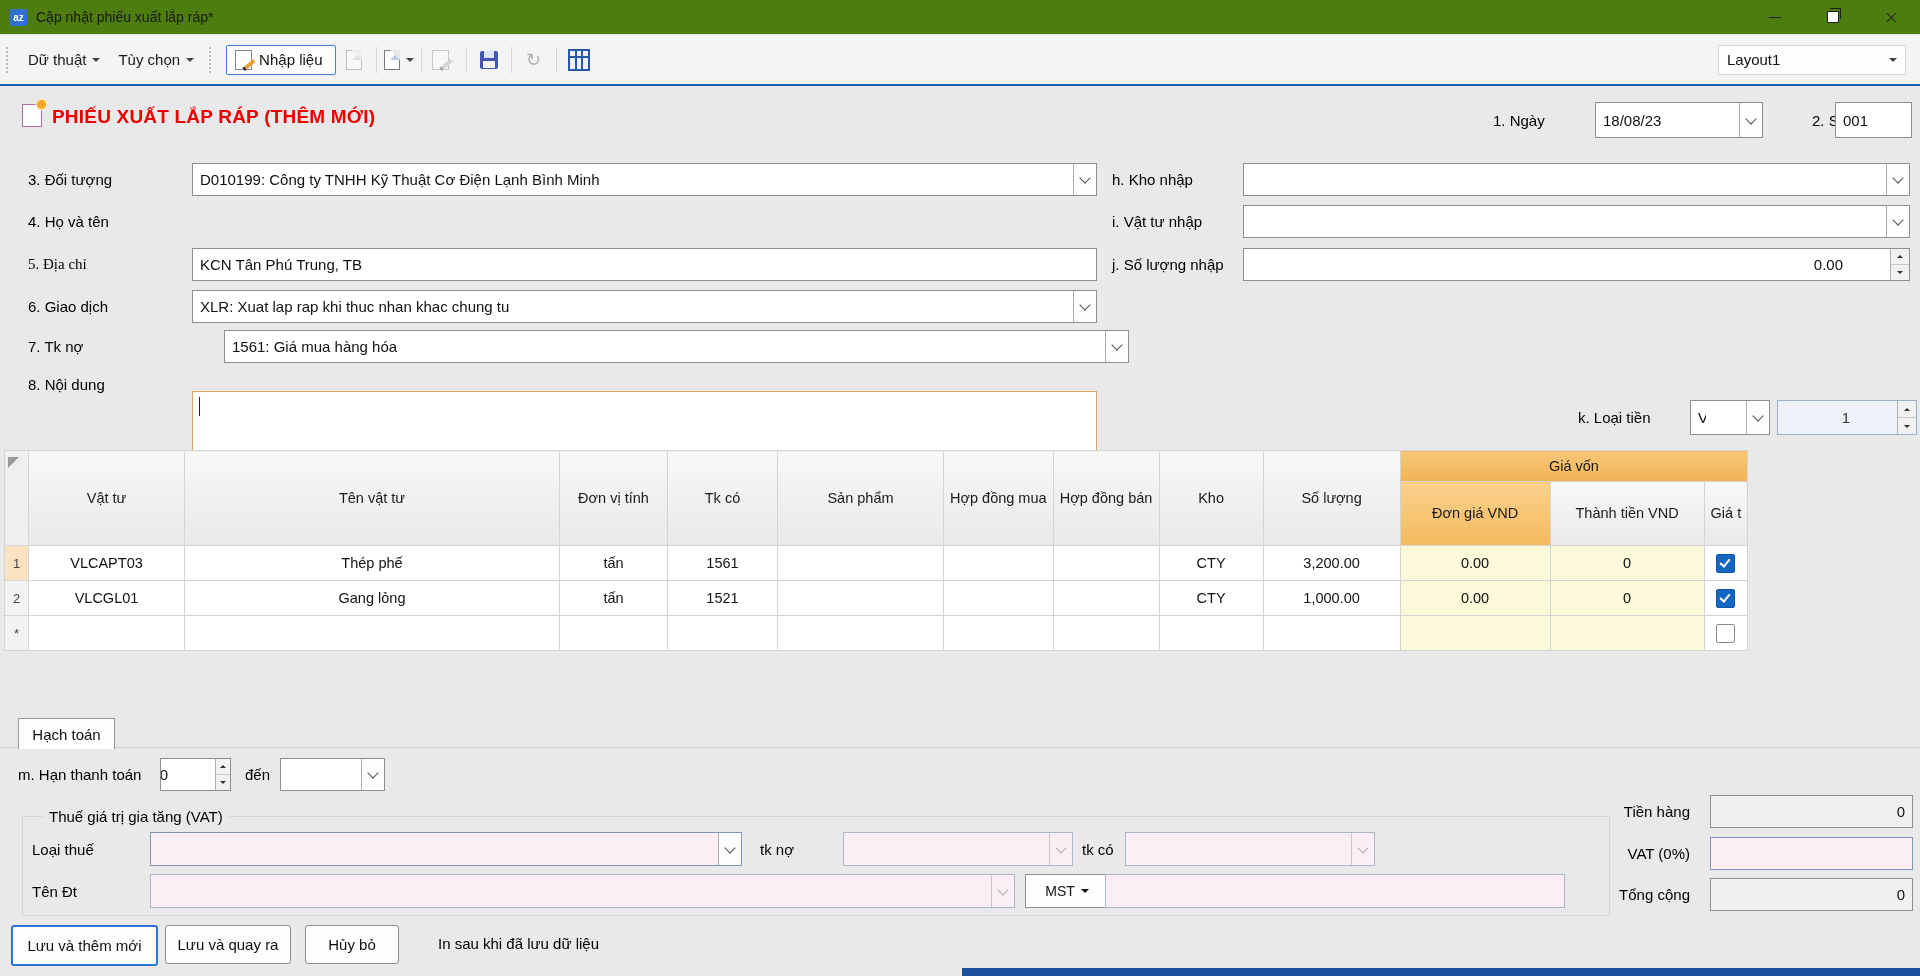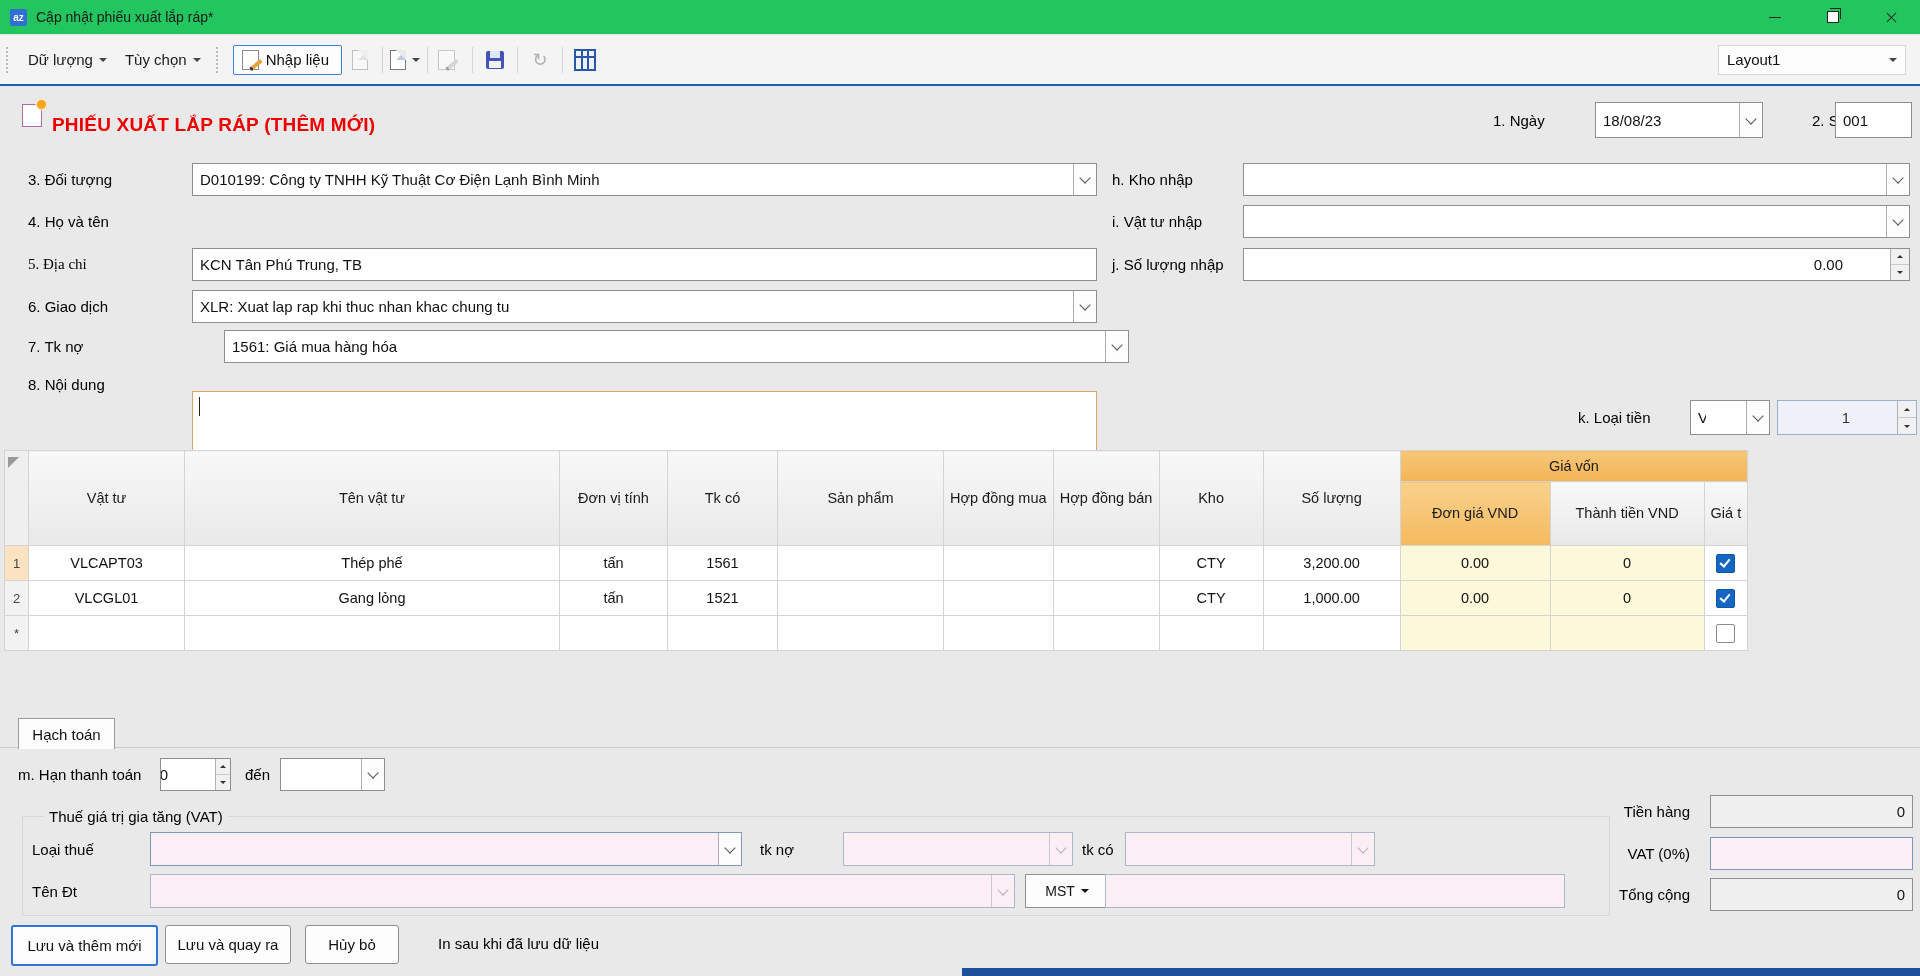--- a/index.html
+++ b/index.html
@@ -1,18 +1,18 @@
 <!DOCTYPE html>
 <html><head>
 <meta charset="utf-8">
 <style>
   html,body{margin:0;padding:0;background:#d8d8d8;}
   #app{position:relative;width:1920px;height:976px;background:#e9e9e9;font-family:"Liberation Sans",sans-serif;color:#111;overflow:hidden;}
   
-  .titlebar{position:absolute;left:0;top:0;width:1920px;height:34px;background:#22c55e;border-bottom:1px solid #e2e2e2;display:flex;align-items:center;}
+  .titlebar{position:absolute;left:0;top:0;width:1920px;height:34px;background:#4d7c0f;border-bottom:1px solid #e2e2e2;display:flex;align-items:center;}
   .appbadge{width:17px;height:17px;margin-left:10px;background:#2f6fd6;color:#fff;border-radius:2px;font-size:10px;font-weight:bold;display:flex;align-items:center;justify-content:center;}
   .wtitle{margin-left:9px;font-size:14px;color:#1a1a1a;}
   .winctl{margin-left:auto;display:flex;height:100%;}
   .winbtn{width:58px;height:100%;display:flex;align-items:center;justify-content:center;color:#222;}
   .ic-min{width:12px;height:1px;background:#222;}
   .ic-max{width:10px;height:10px;border:1px solid #222;position:relative;background:#fff;}
   .ic-max::before{content:"";position:absolute;left:2px;top:-4px;width:10px;height:10px;border:1px solid #222;border-bottom:none;border-left:none;}
   .ic-x{position:relative;width:13px;height:13px;}
   .ic-x::before,.ic-x::after{content:"";position:absolute;left:6px;top:0;width:1.4px;height:13px;background:#222;}
   .ic-x::before{transform:rotate(45deg);} .ic-x::after{transform:rotate(-45deg);}
@@ -53,21 +53,21 @@
   .spin i:first-child{border-bottom:1px solid #c9c9c9;}
   .spin i::after{content:"";width:0;height:0;border:3.5px solid transparent;}
   .spin i.up::after{border-bottom-color:#333;margin-top:-3px;}
   .spin i.dn::after{border-top-color:#333;margin-bottom:-3px;}
   .num{justify-content:flex-end;}
   .pink{background:#fceef5;}
   .graybox{background:#f0f0f0;}
   
   .dochead-ico{width:20px;height:23px;background:#fff;border:1px solid #b06ab0;position:relative;}
   .dochead-ico::after{content:"";position:absolute;right:-5px;top:-5px;width:9px;height:9px;background:#f5a623;border-radius:50%;box-shadow:0 0 0 1.5px #fce8c0;}
-  .docttl{font-size:19px;font-weight:bold;color:#ee0000;letter-spacing:.2px;margin-top:8px;}
+  .docttl{font-size:19px;font-weight:bold;color:#ee0000;letter-spacing:.2px;}
   
   .notebox{background:#fff;border:1px solid #dba768;position:relative;}
   .notebox::before{content:"";position:absolute;left:6px;top:5px;width:1px;height:19px;background:#222;}
   
   table.grid{position:absolute;left:4px;top:450px;border-collapse:collapse;table-layout:fixed;font-size:14.5px;background:#fff;}
   table.grid td,table.grid th{border:1px solid #d4d4d4;padding:0 6px;overflow:hidden;white-space:nowrap;box-sizing:border-box;font-weight:normal;text-align:center;}
   th.gh{background:linear-gradient(#f8f8f8,#e9e9e9);border-color:#c6c6c6;color:#1a1a1a;white-space:normal;line-height:1.25;}
   th.corner{background:#efefef;position:relative;}
   .cornertri{position:absolute;left:3px;top:6px;width:0;height:0;border-top:11px solid #9a9a9a;border-right:11px solid transparent;}
   th.oh{background:linear-gradient(#f7c778,#f2b455);text-align:center;border-color:#e2a449;}
@@ -109,21 +109,21 @@
         </div>
       <div class="winbtn">
           <span class="ic-x"></span>
         </div>
     </div>
   </div>
 
   <div class="toolbar">
     <span class="grip"></span>
     <div class="tmenu">
-        <span>Dữ lượng</span>
+        <span>Dữ thuật</span>
         <span class="caret"></span>
       </div>
     <div class="tmenu">
         <span>Tùy chọn</span>
         <span class="caret"></span>
       </div>
     <span class="grip"></span>
     <div class="nhaplieu">
       <span class="icdoc">
           <span class="icpencil"></span>

